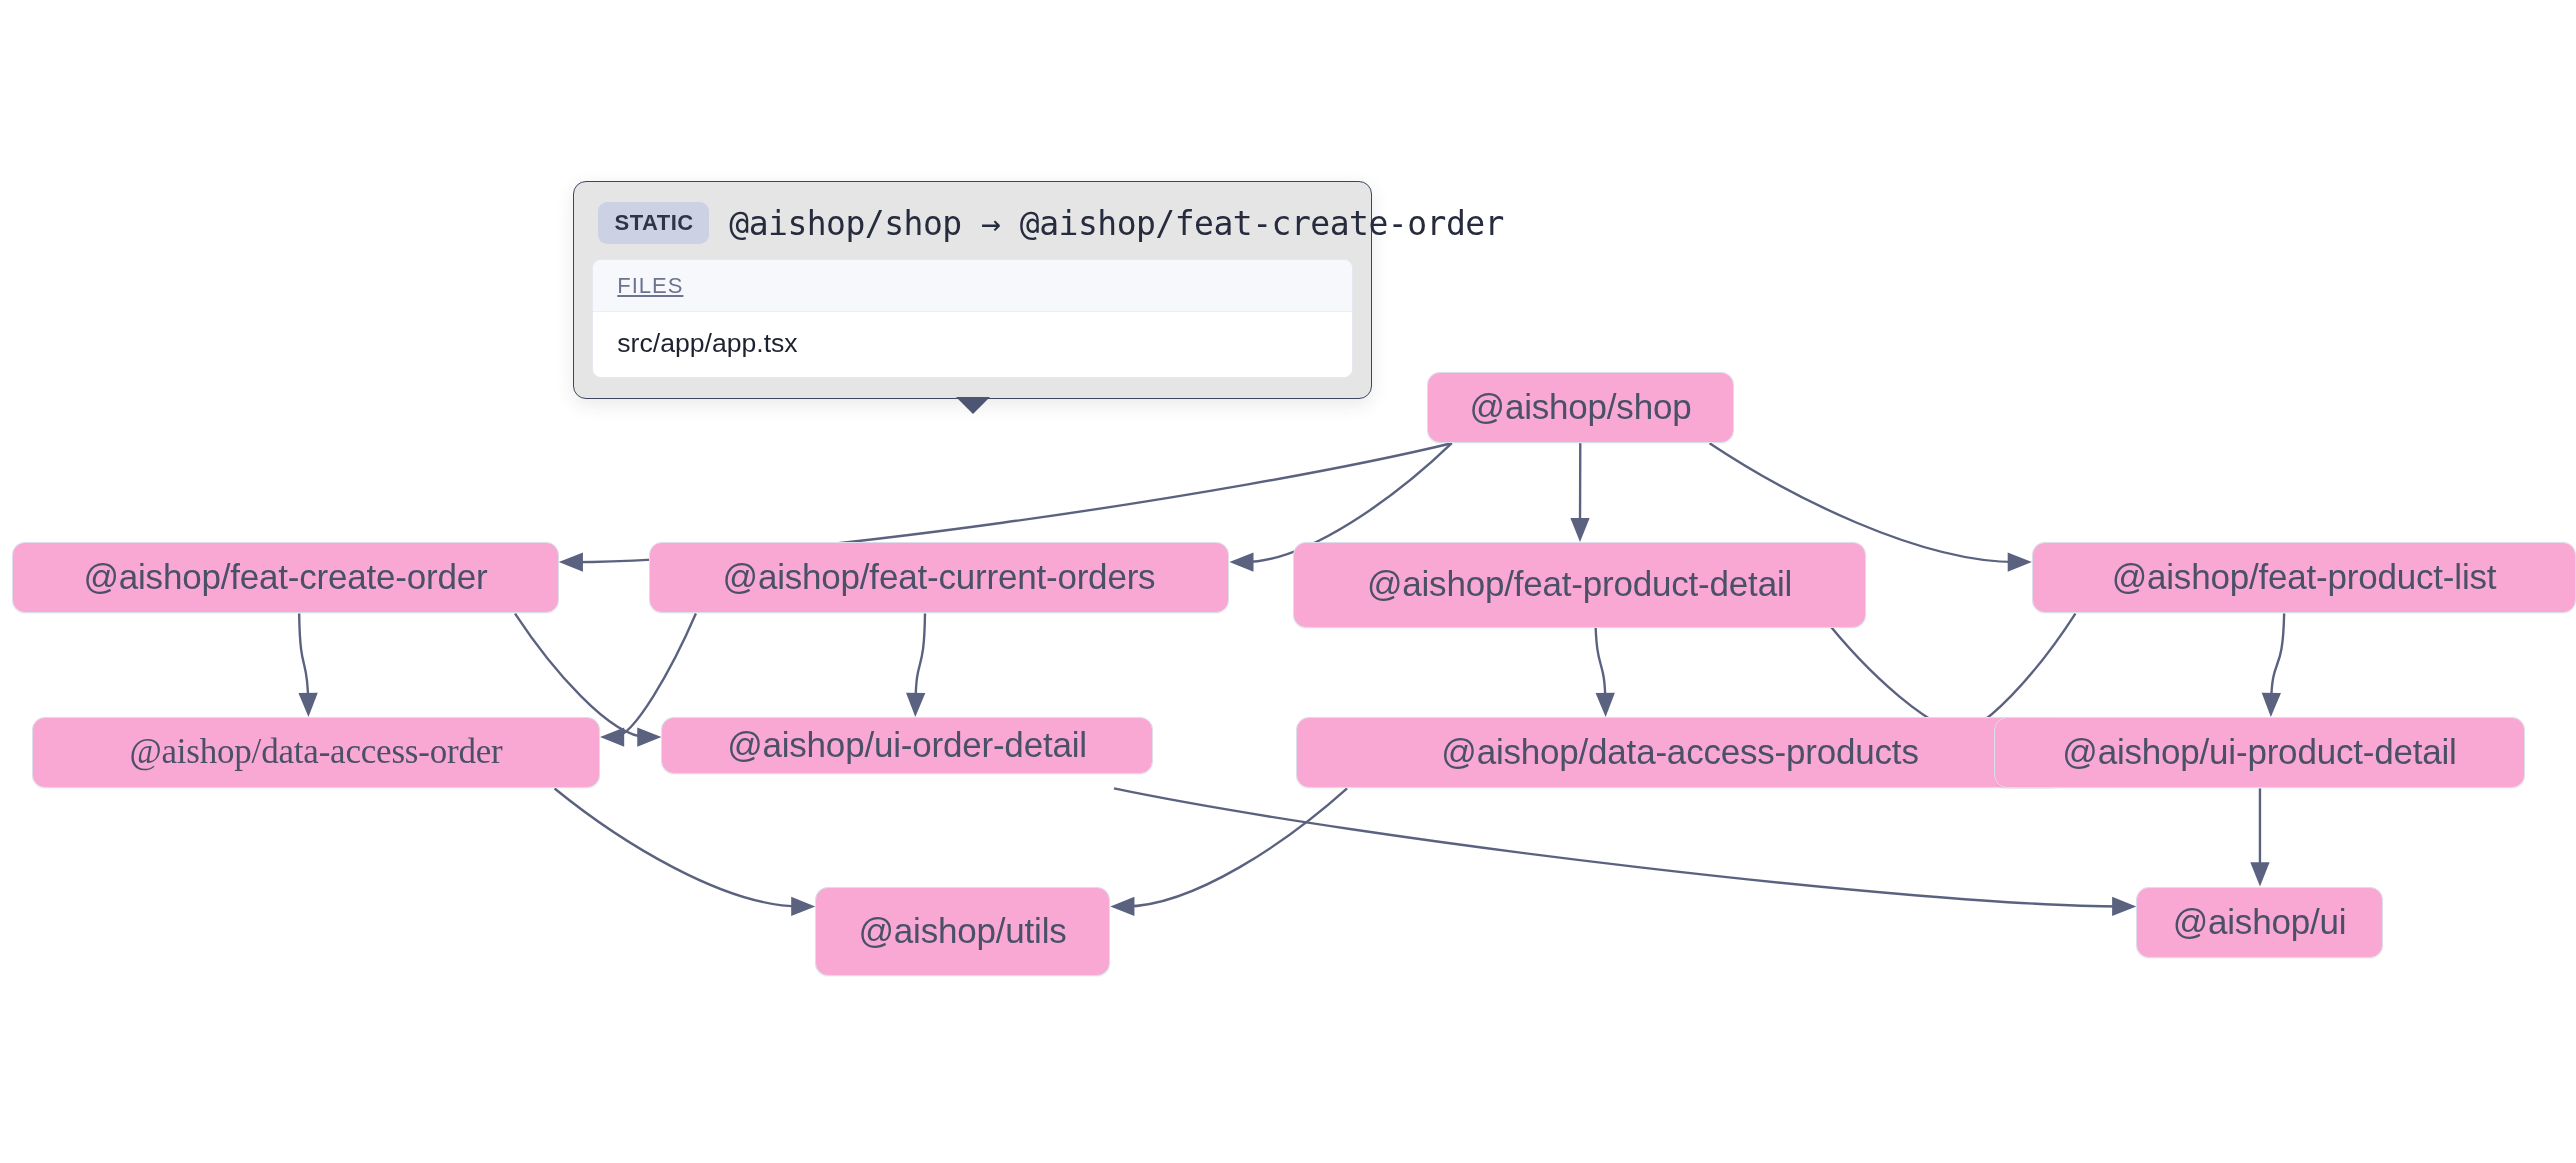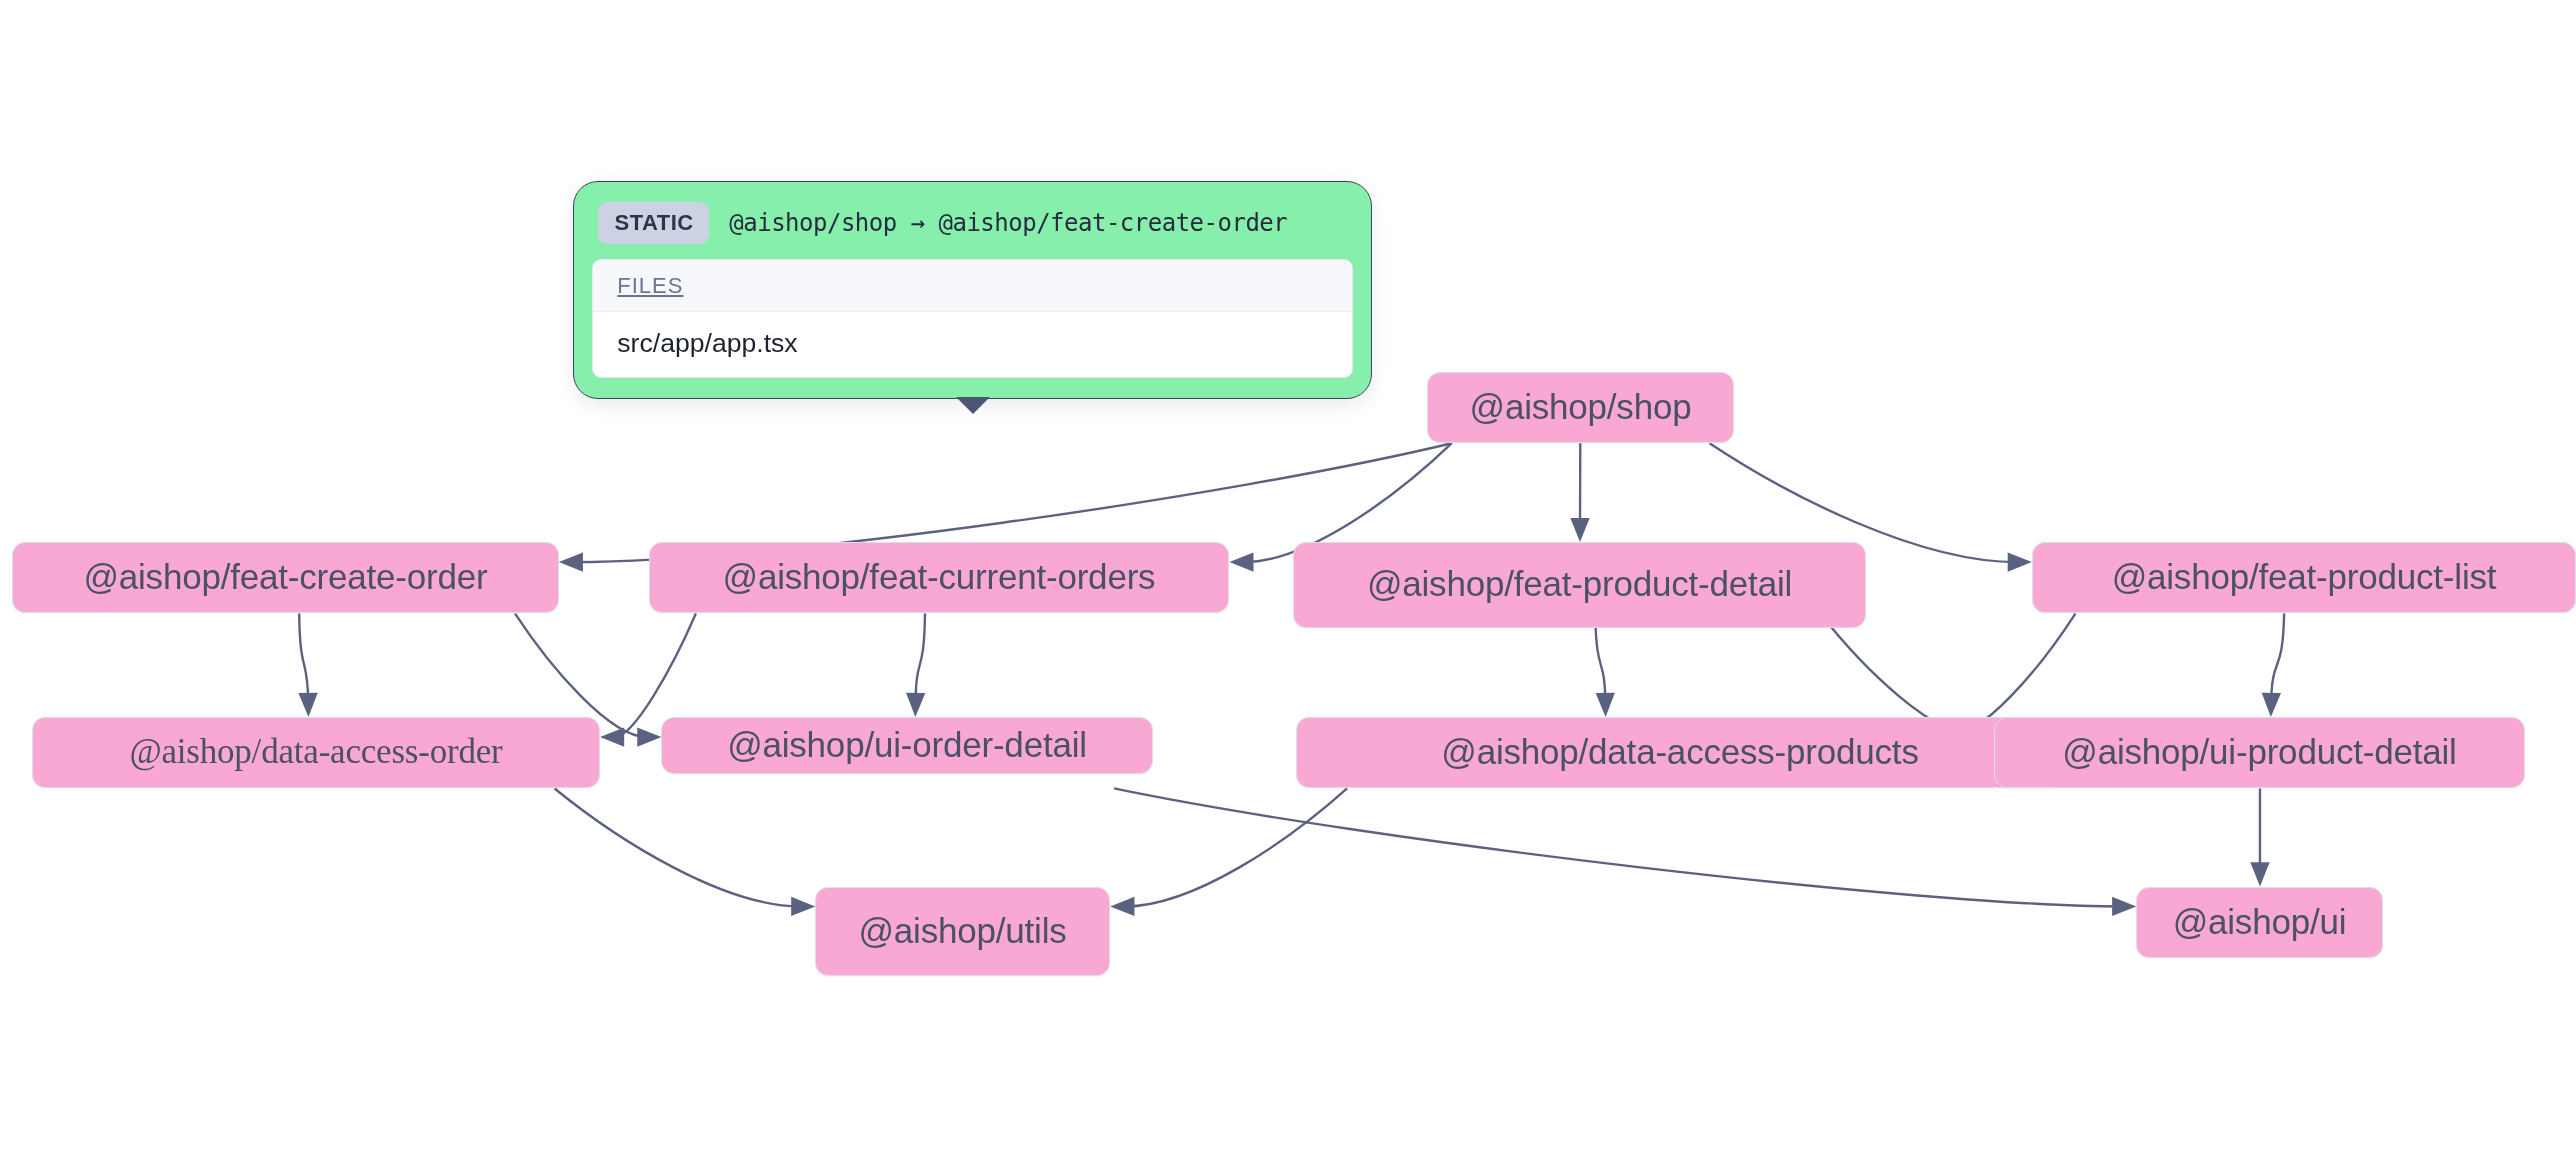--- a/index.html
+++ b/index.html
@@ -56,23 +56,23 @@
   .node-label {
     display: block;
     line-height: 1;
     padding-bottom: 2.7px;
   }
 
   
   #detail-card {
     position: absolute;
     box-sizing: border-box;
-    background: #86efac;
+    background: #e5e5e5;
     border: 1.8px solid #3f4560;
-    border-radius: 25px;
+    border-radius: 13px;
     box-shadow: 0 5.5px 18.3px rgba(40,45,70,0.10);
     z-index: 40;
   }
   #detail-card .card-head {
     display: flex;
     align-items: center;
     gap: 20px;
     padding: 20px 24px 14.7px 24px;
   }
   .static-badge {
@@ -81,21 +81,21 @@
     font-size: 22px;
     font-weight: 700;
     letter-spacing: 0.5px;
     border-radius: 9.2px;
     padding: 10px 15.6px 10px 16.5px;
     line-height: 1;
     font-family: "Liberation Sans", sans-serif;
   }
   .edge-title {
     font-family: "DejaVu Sans Mono", monospace;
-    font-size: 24px;
+    font-size: 33px;
     color: #262b3d;
     letter-spacing: -0.5px;
     white-space: nowrap;
   }
   .files-box {
     margin: 0 18.3px 20px 18.3px;
     border: 0.9px solid #e6e8f0;
     border-radius: 9.2px;
     overflow: hidden;
     background: #ffffff;

